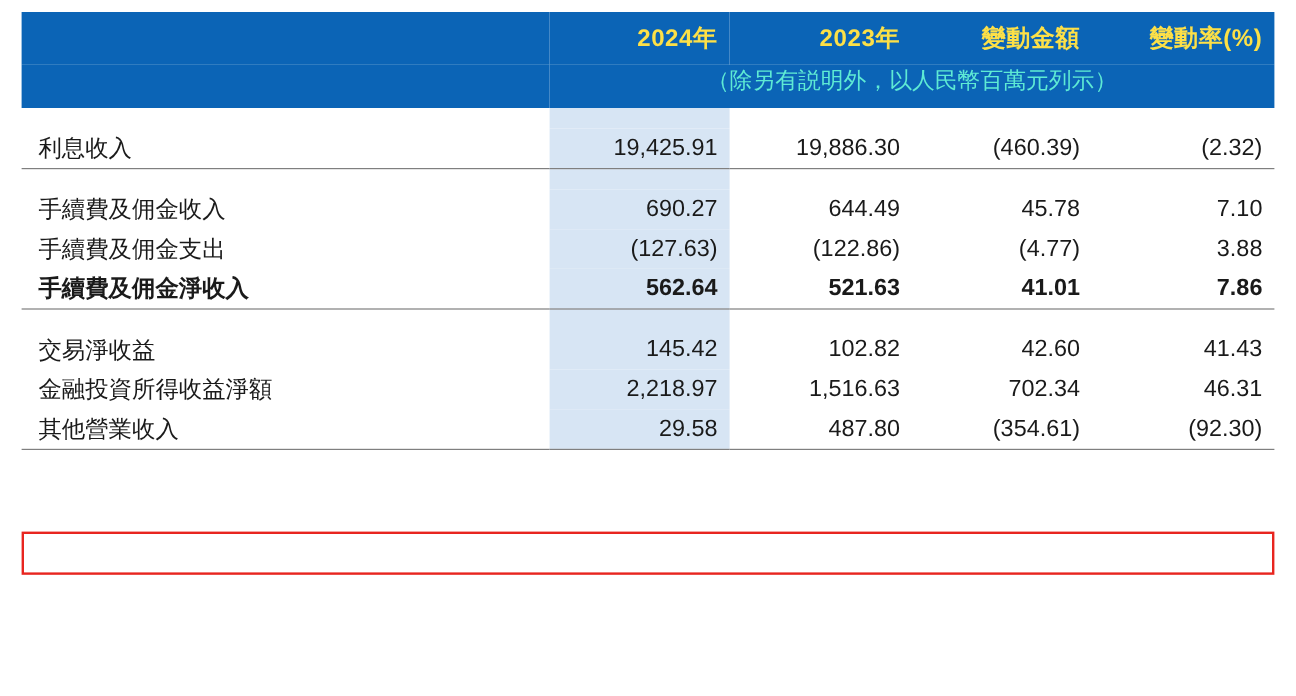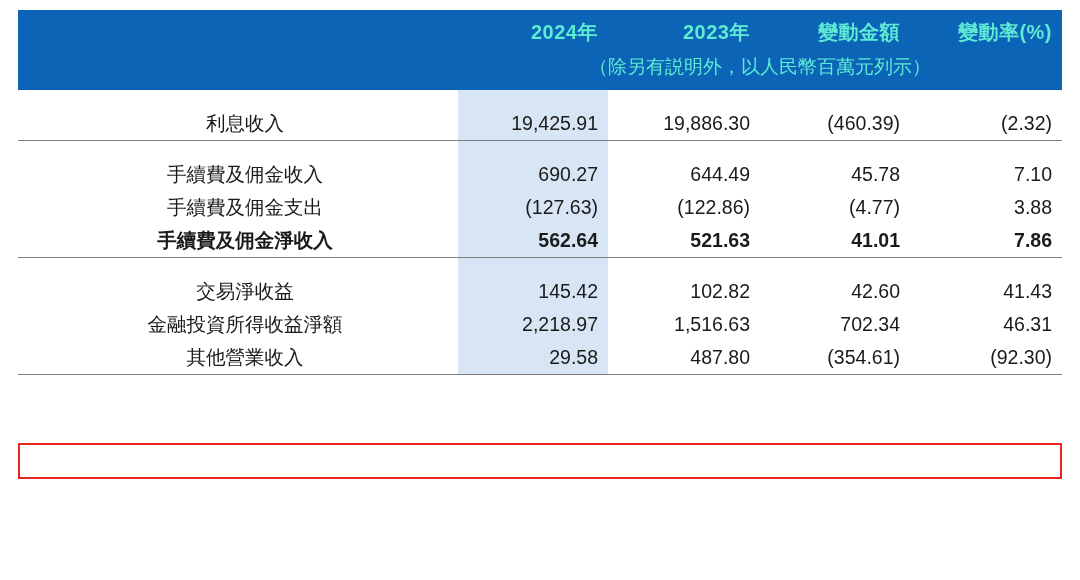--- a/index.html
+++ b/index.html
@@ -29,21 +29,21 @@
     font-size: 19px;
   }
   col.c-label { width: 440px; }
   col.c-y1 { width: 150px; }
   col.c-y2 { width: 152px; }
   col.c-chg { width: 150px; }
   col.c-pct { width: 152px; }
 
   thead tr.head-row th {
     background: #0b64b6;
-    color: #5eead4;
+    color: #fde047;
     font-weight: bold;
     padding: 0;
     vertical-align: middle;
   }
   .hd-cell {
     height: 44px;
     line-height: 44px;
     text-align: right;
     padding-right: 10px;
     font-size: 20px;
@@ -61,21 +61,21 @@
   }
   .sub-row th.sub-blank { background: #0b64b6; }
 
   tbody td {
     padding: 0 10px 0 0;
     height: 33px;
     vertical-align: middle;
     font-size: 19.5px;
   }
   td.label {
-    text-align: center;
+    text-align: left;
     padding-left: 14px;
     padding-right: 0;
     white-space: nowrap;
   }
   td.num { text-align: right; }
   .hl-col { background: #d7e5f4; }
 
   tr.bold td { font-weight: bold; }
   tr.normal td.label { font-weight: normal; }
   tr.normal td.num { font-weight: normal; }

